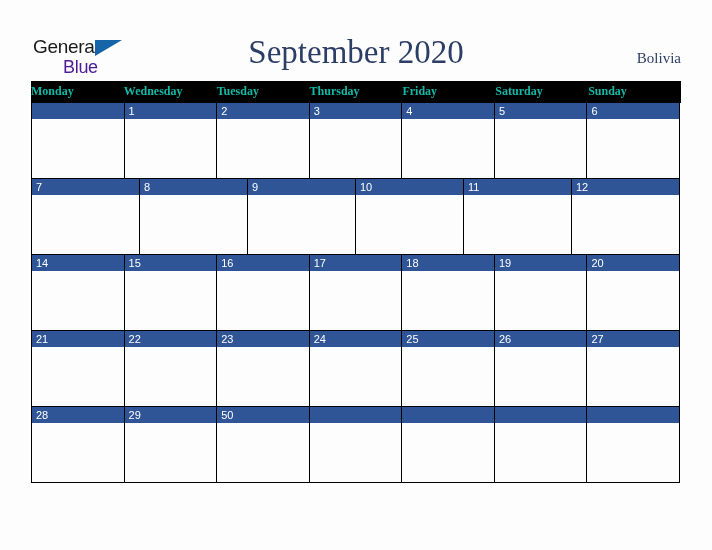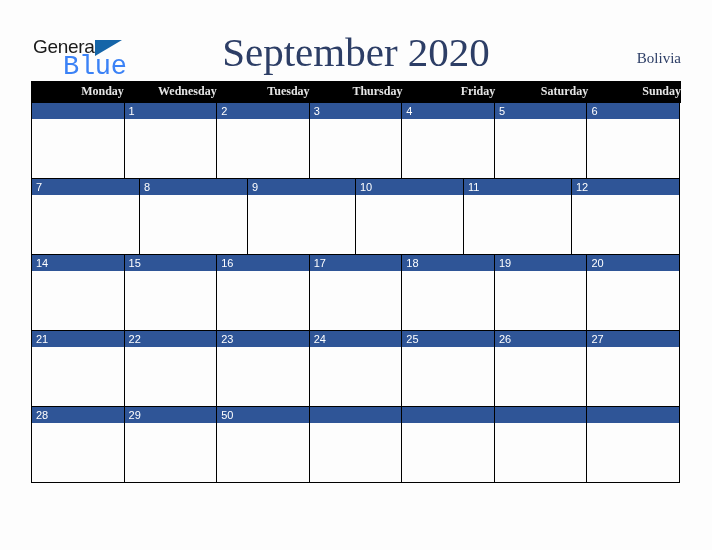--- a/index.html
+++ b/index.html
@@ -58,37 +58,37 @@
     top: 3px;
     width: 0;
     height: 0;
     border-left: 27px solid #1565a8;
     border-bottom: 16px solid transparent;
   }
   .logo-blue {
     position: absolute;
     left: 30px;
     top: 19px;
-    font-family: Liberation Mono, monospace;
-    font-size: 27px;
+    font-family: Liberation Sans, sans-serif;
+    font-size: 18px;
     letter-spacing: -0.3px;
-    color: #3b82f6;
+    color: #4c1d95;
     line-height: 22px;
     white-space: nowrap;
   }
 
   
   .month-title {
     position: absolute;
     left: 156px;
     top: 28px;
     width: 400px;
     text-align: center;
     font-family: "Liberation Serif", serif;
-    font-size: 41px;
+    font-size: 33px;
     color: #2d3e66;
     line-height: 40px;
     white-space: nowrap;
   }
 
   
   .country {
     position: absolute;
     right: 31px;
     top: 45px;
@@ -109,25 +109,25 @@
   }
 
   .dow-row {
     display: flex;
     width: 650px;
     height: 21px;
     background: #000000;
   }
   .dow-cell {
     flex: 1 1 0;
-    text-align: right;
+    text-align: left;
     font-family: "Liberation Serif", serif;
     font-weight: bold;
     font-size: 12px;
-    color: #e5e5e5;
+    color: #14b8a6;
     line-height: 21px;
     white-space: nowrap;
   }
 
   .weeks {
     width: 650px;
     border-left: 1px solid #000000;
     border-top: 1px solid #000000;
     box-sizing: border-box;
   }

